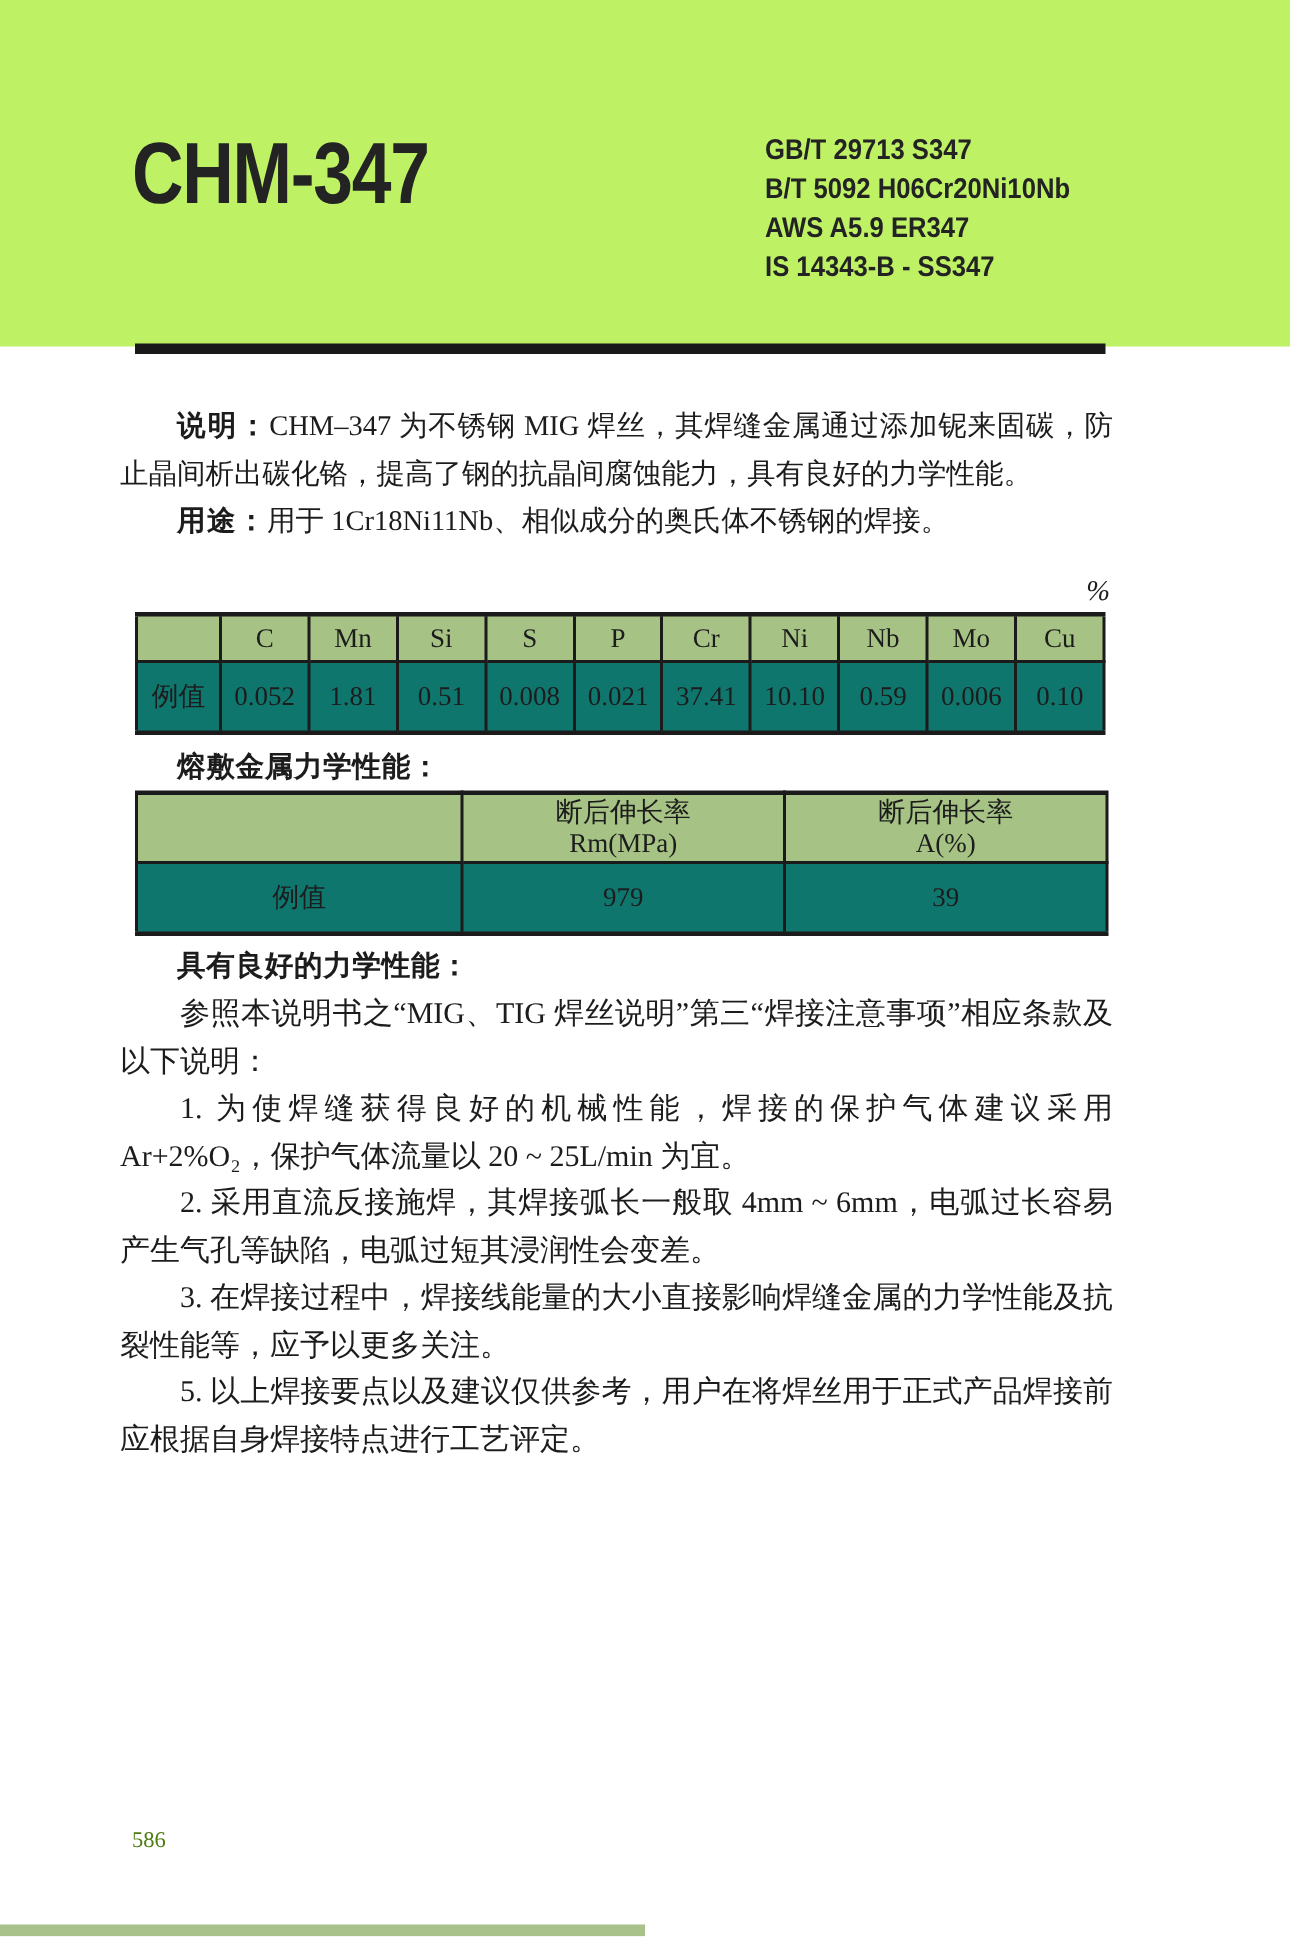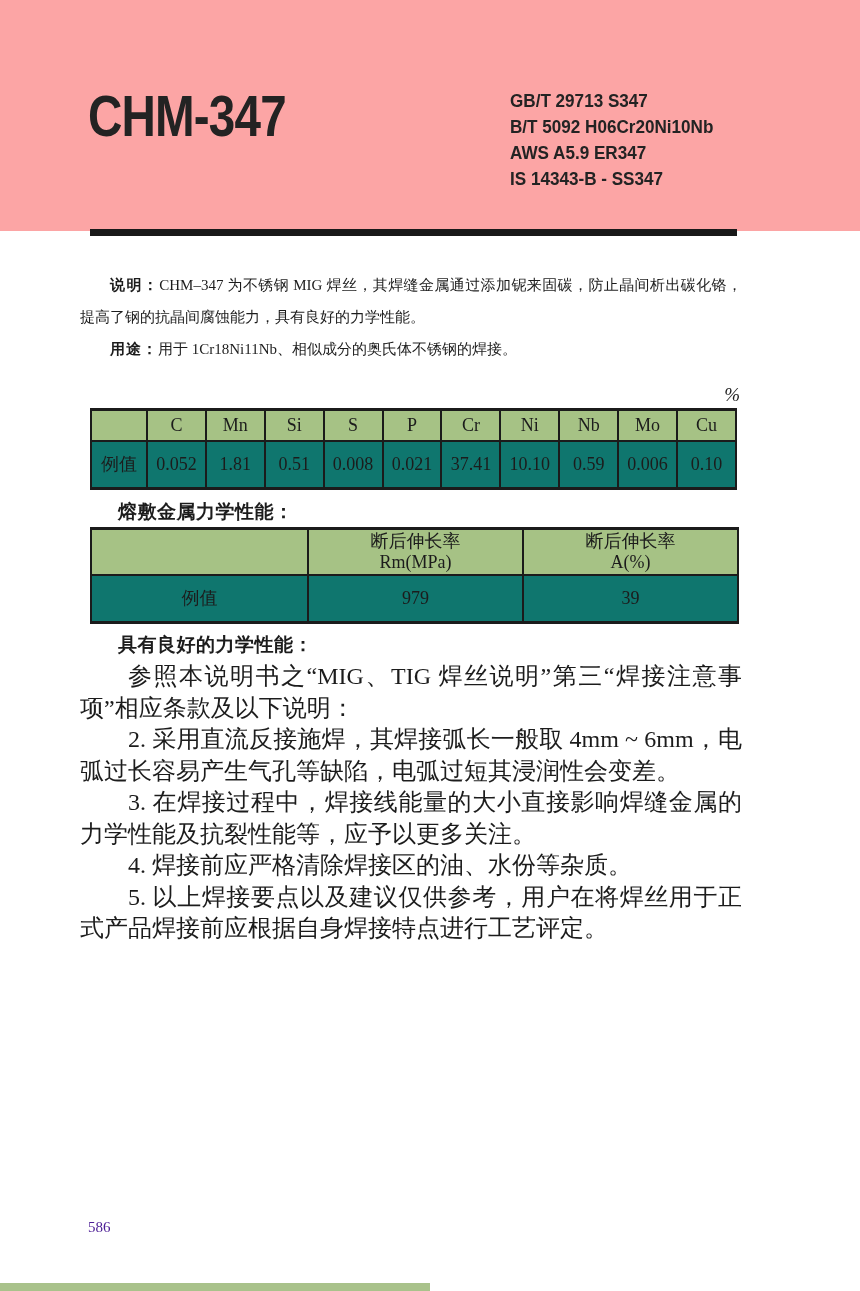--- a/index.html
+++ b/index.html
@@ -13,21 +13,21 @@
     font-family: "Liberation Serif", "DejaVu Serif", serif;
     color: #1c1c1c;
     margin: 0 auto;
   }
 
   
   .header-band {
     position: absolute;
     top: 0; left: 0;
     width: 860px; height: 231px;
-    background: #fca5a5;
+    background: #bef264;
   }
   .product-title {
     position: absolute;
     left: 88px; top: 82px;
     font-family: "Liberation Sans", "DejaVu Sans", sans-serif;
     font-weight: bold;
     font-size: 58px;
     letter-spacing: -1px;
     color: #232323;
     transform: scaleX(0.82);
@@ -51,21 +51,21 @@
     left: 90px; top: 229px;
     width: 647px; height: 7px;
     background: #191919;
   }
 
   
   .desc {
     position: absolute;
     left: 80px; top: 269px;
     width: 662px;
-    font-size: 15px;
+    font-size: 19px;
     line-height: 31.5px;
     text-align: justify;
   }
   .desc p { text-indent: 2em; }
   .inline-label {
     font-family: "Liberation Sans", "DejaVu Sans", sans-serif;
     font-weight: bold;
     letter-spacing: 1px;
   }
 
@@ -114,32 +114,32 @@
   table.chem col.lbl { width: 56px; }
   table.mech col.c1 { width: 217px; }
   table.mech col.c2 { width: 215px; }
   table.mech col.c3 { width: 215px; }
 
   
   .notes-body {
     position: absolute;
     left: 80px; top: 661px;
     width: 662px;
-    font-size: 24px;
+    font-size: 20px;
     line-height: 31.5px;
     text-align: justify;
   }
   .notes-body p { text-indent: 2em; }
 
   
   .page-number {
     position: absolute;
     left: 88px; top: 1219px;
     font-size: 15px;
-    color: #4c1d95;
+    color: #4d7c0f;
   }
   .bottom-strip {
     position: absolute;
     left: 0; top: 1283px;
     width: 430px; height: 8px;
     background: #a9c28b;
   }
 </style>
 </head>
 <body>
@@ -236,22 +236,22 @@
       <td>39</td>
     </tr>
   </tbody>
     </table>
 
   <div class="section-title-row" style="top:633px">
     <span class="section-title">具有良好的力学性能：</span>
   </div>
   <div class="notes-body">
     <p>参照本说明书之“MIG、TIG 焊丝说明”第三“焊接注意事项”相应条款及以下说明：</p>
+    <p>1. 为使焊缝获得良好的机械性能，焊接的保护气体建议采用 Ar+2%O₂，保护气体流量以 20 ~ 25L/min 为宜。</p>
     <p>2. 采用直流反接施焊，其焊接弧长一般取 4mm ~ 6mm，电弧过长容易产生气孔等缺陷，电弧过短其浸润性会变差。</p>
     <p>3. 在焊接过程中，焊接线能量的大小直接影响焊缝金属的力学性能及抗裂性能等，应予以更多关注。</p>
-    <p>4. 焊接前应严格清除焊接区的油、水份等杂质。</p>
     <p>5. 以上焊接要点以及建议仅供参考，用户在将焊丝用于正式产品焊接前应根据自身焊接特点进行工艺评定。</p>
   </div>
 
   <div class="page-number">586</div>
   <div class="bottom-strip"></div>
 
 </div>
 
 </body></html>

